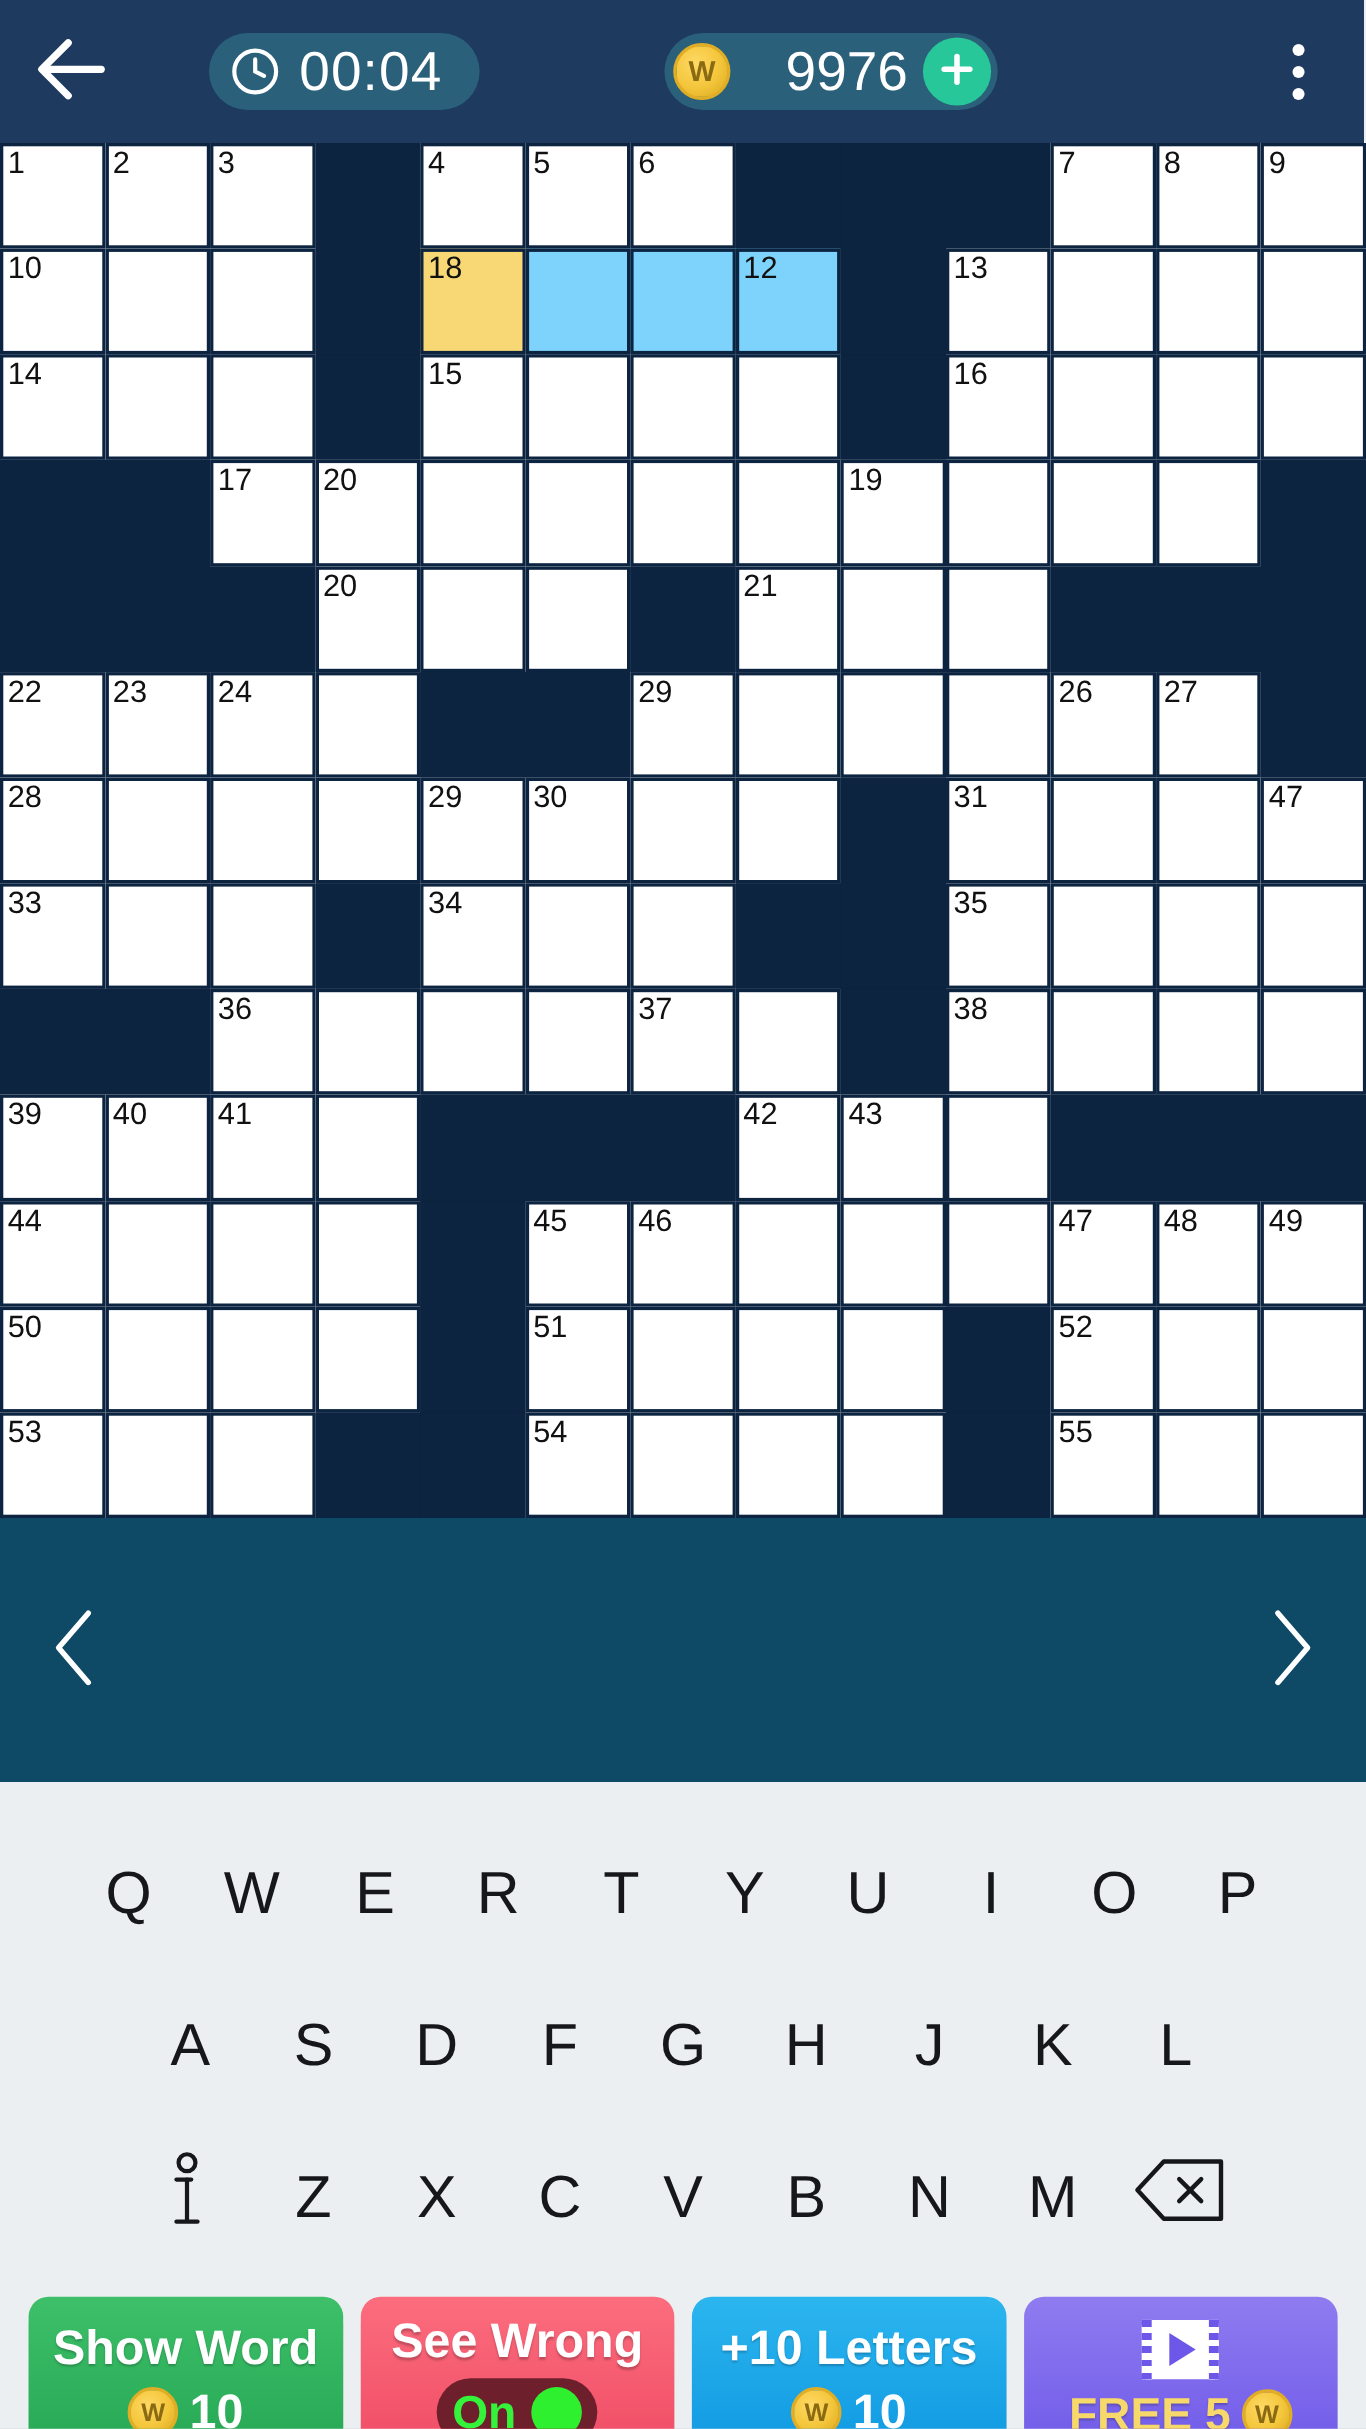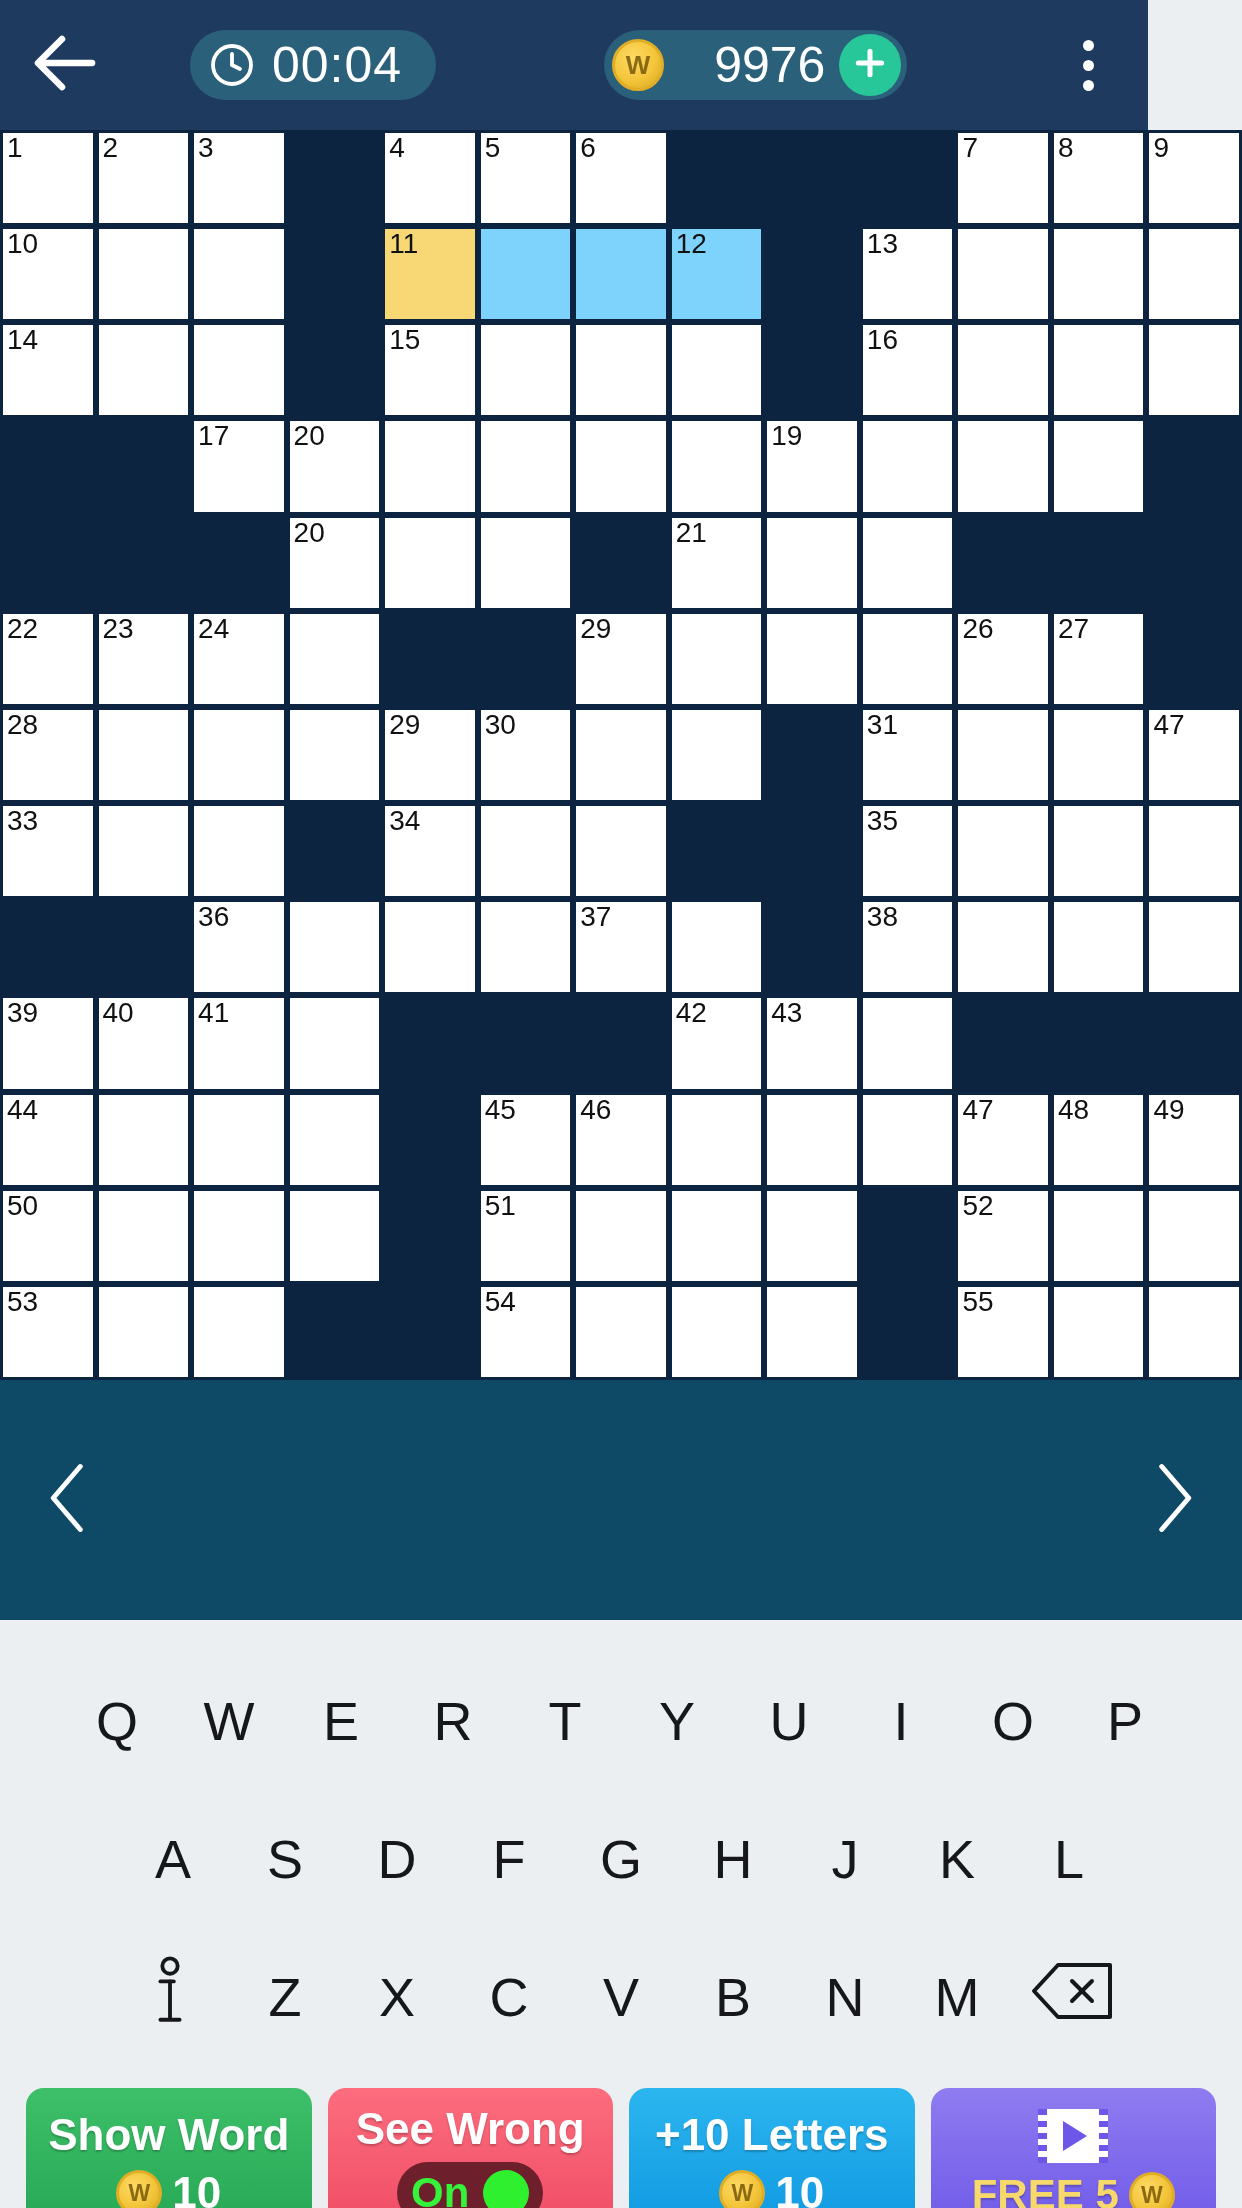--- a/index.html
+++ b/index.html
@@ -4,21 +4,21 @@
 <style>
   * { margin:0; padding:0; box-sizing:border-box; }
   html,body { width:1242px; height:2208px; }
   body {
     font-family:"Liberation Sans", sans-serif;
     background:#eceff1;
     overflow:hidden;
   }
   
   #topbar {
-    height:130px; width:1148px;
+    height:130px; width:1240px;
     background:#1e3a5f;
     display:flex; align-items:center;
     position:relative;
   }
   #back-btn {
     width:130px; height:130px;
     display:flex; align-items:center; justify-content:center;
   }
   #back-btn svg { width:72px; height:72px; }
   .pill {
@@ -238,21 +238,21 @@
     <div class="cell open">
       <span class="num">9</span>
     </div>
     <div class="cell open">
       <span class="num">10</span>
     </div>
     <div class="cell open"></div>
     <div class="cell open"></div>
     <div class="cell block"></div>
     <div class="cell open sel">
-      <span class="num">11</span>
+      <span class="num">18</span>
     </div>
     <div class="cell open hl"></div>
     <div class="cell open hl"></div>
     <div class="cell open hl">
       <span class="num">12</span>
     </div>
     <div class="cell block"></div>
     <div class="cell open">
       <span class="num">13</span>
     </div>

